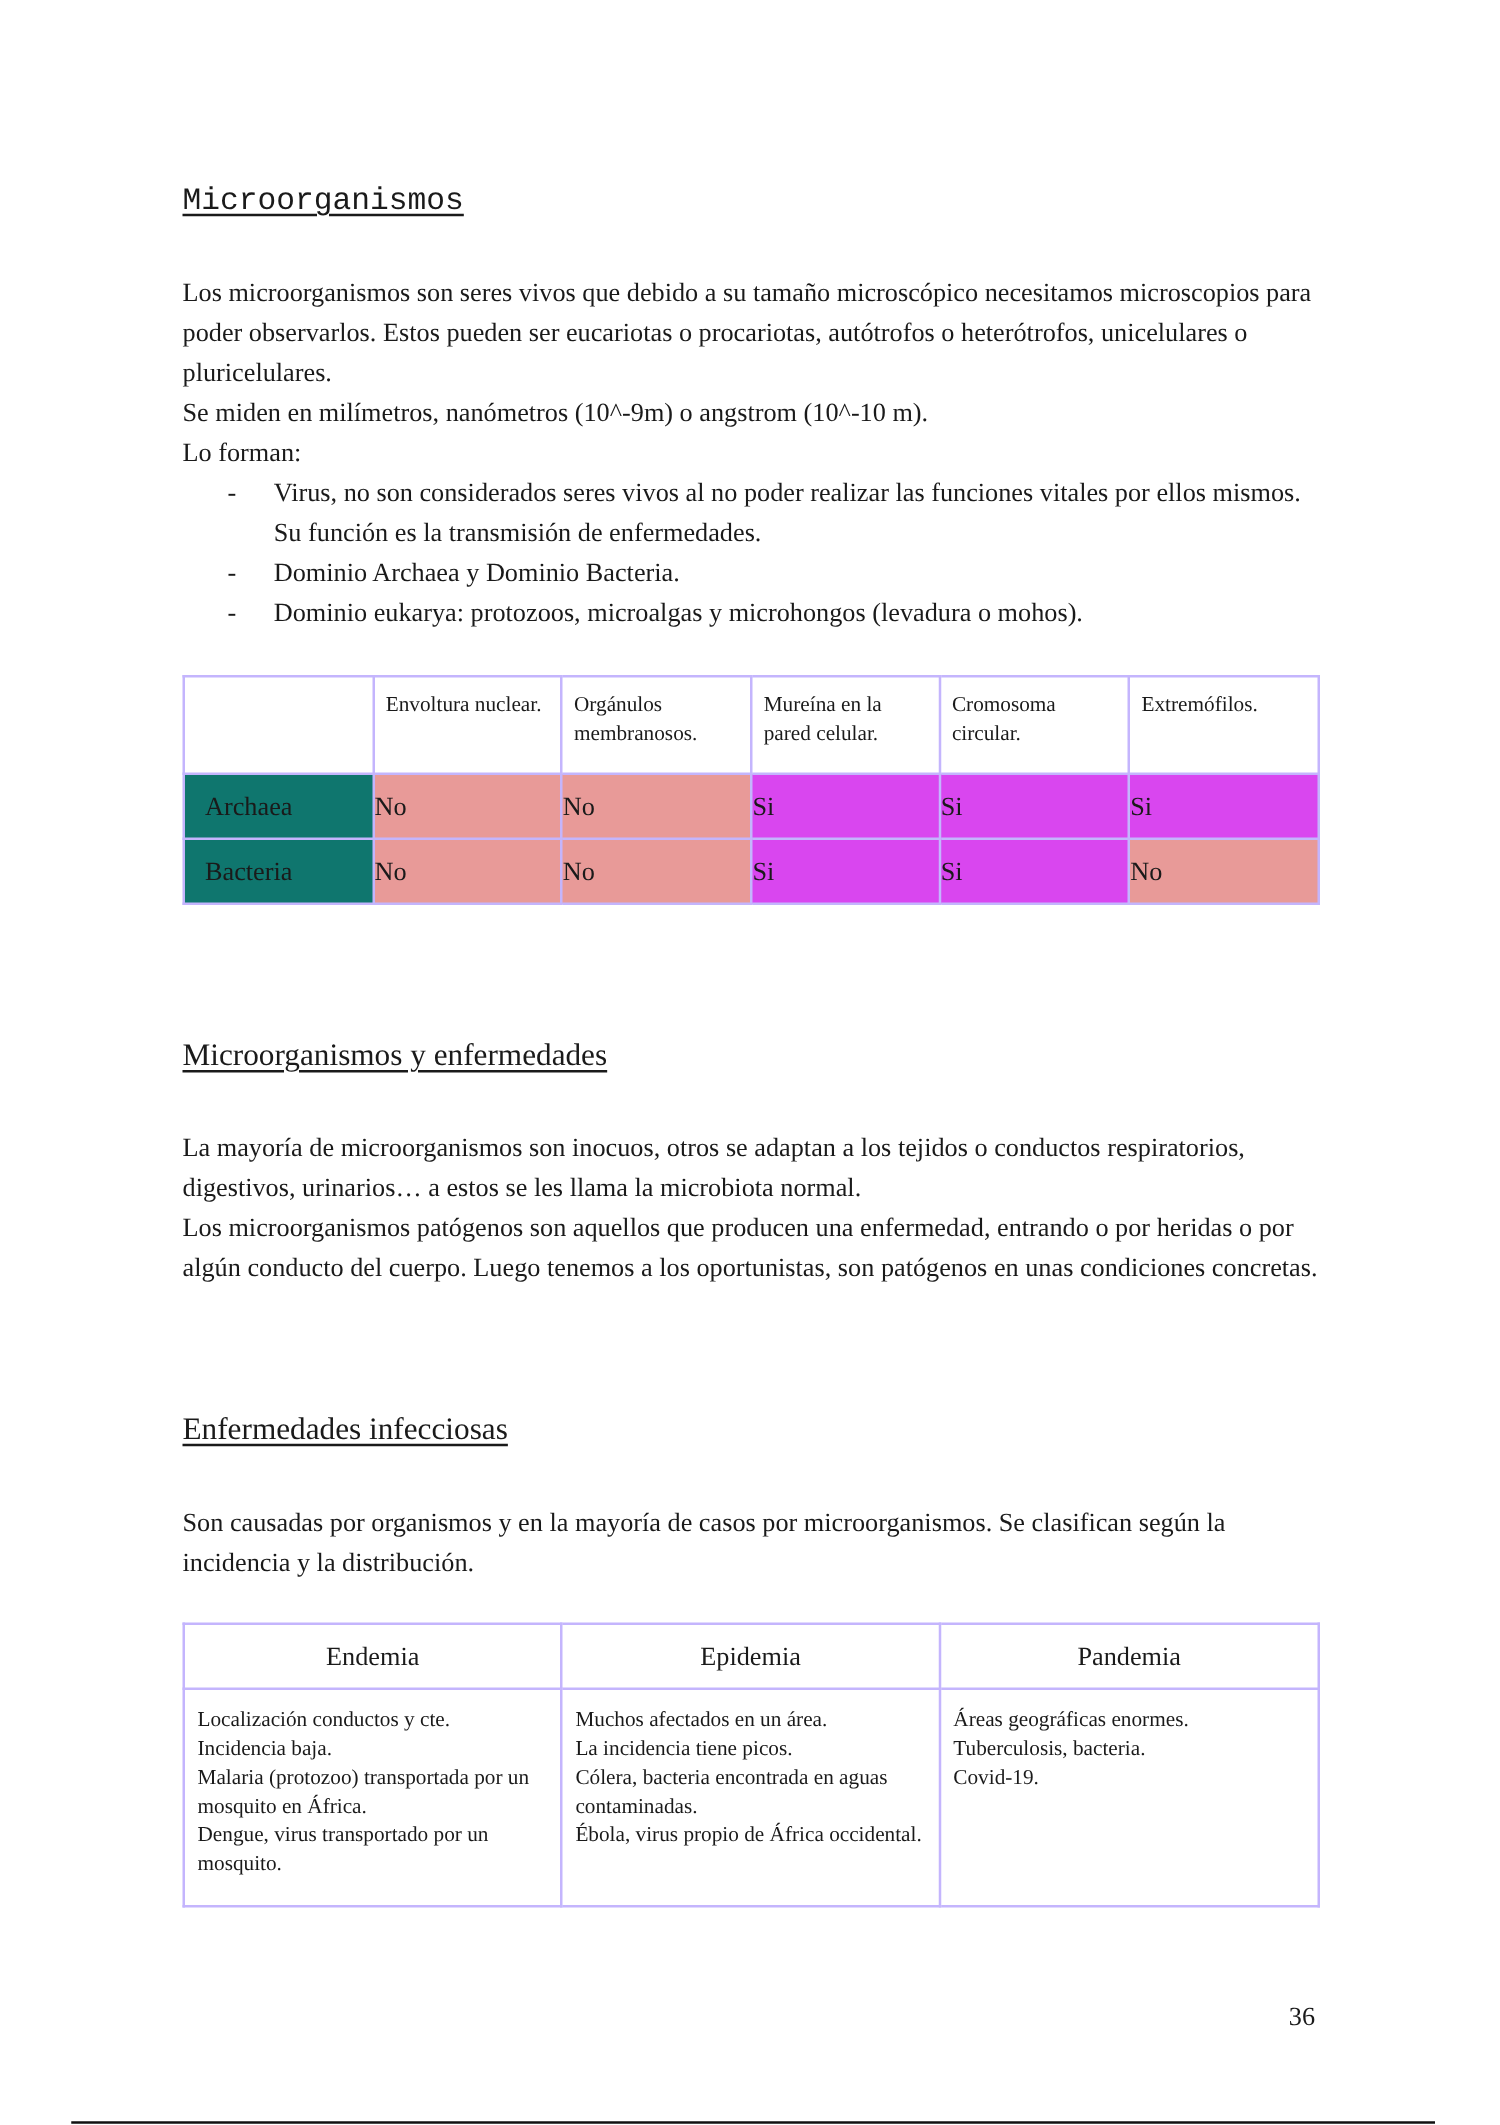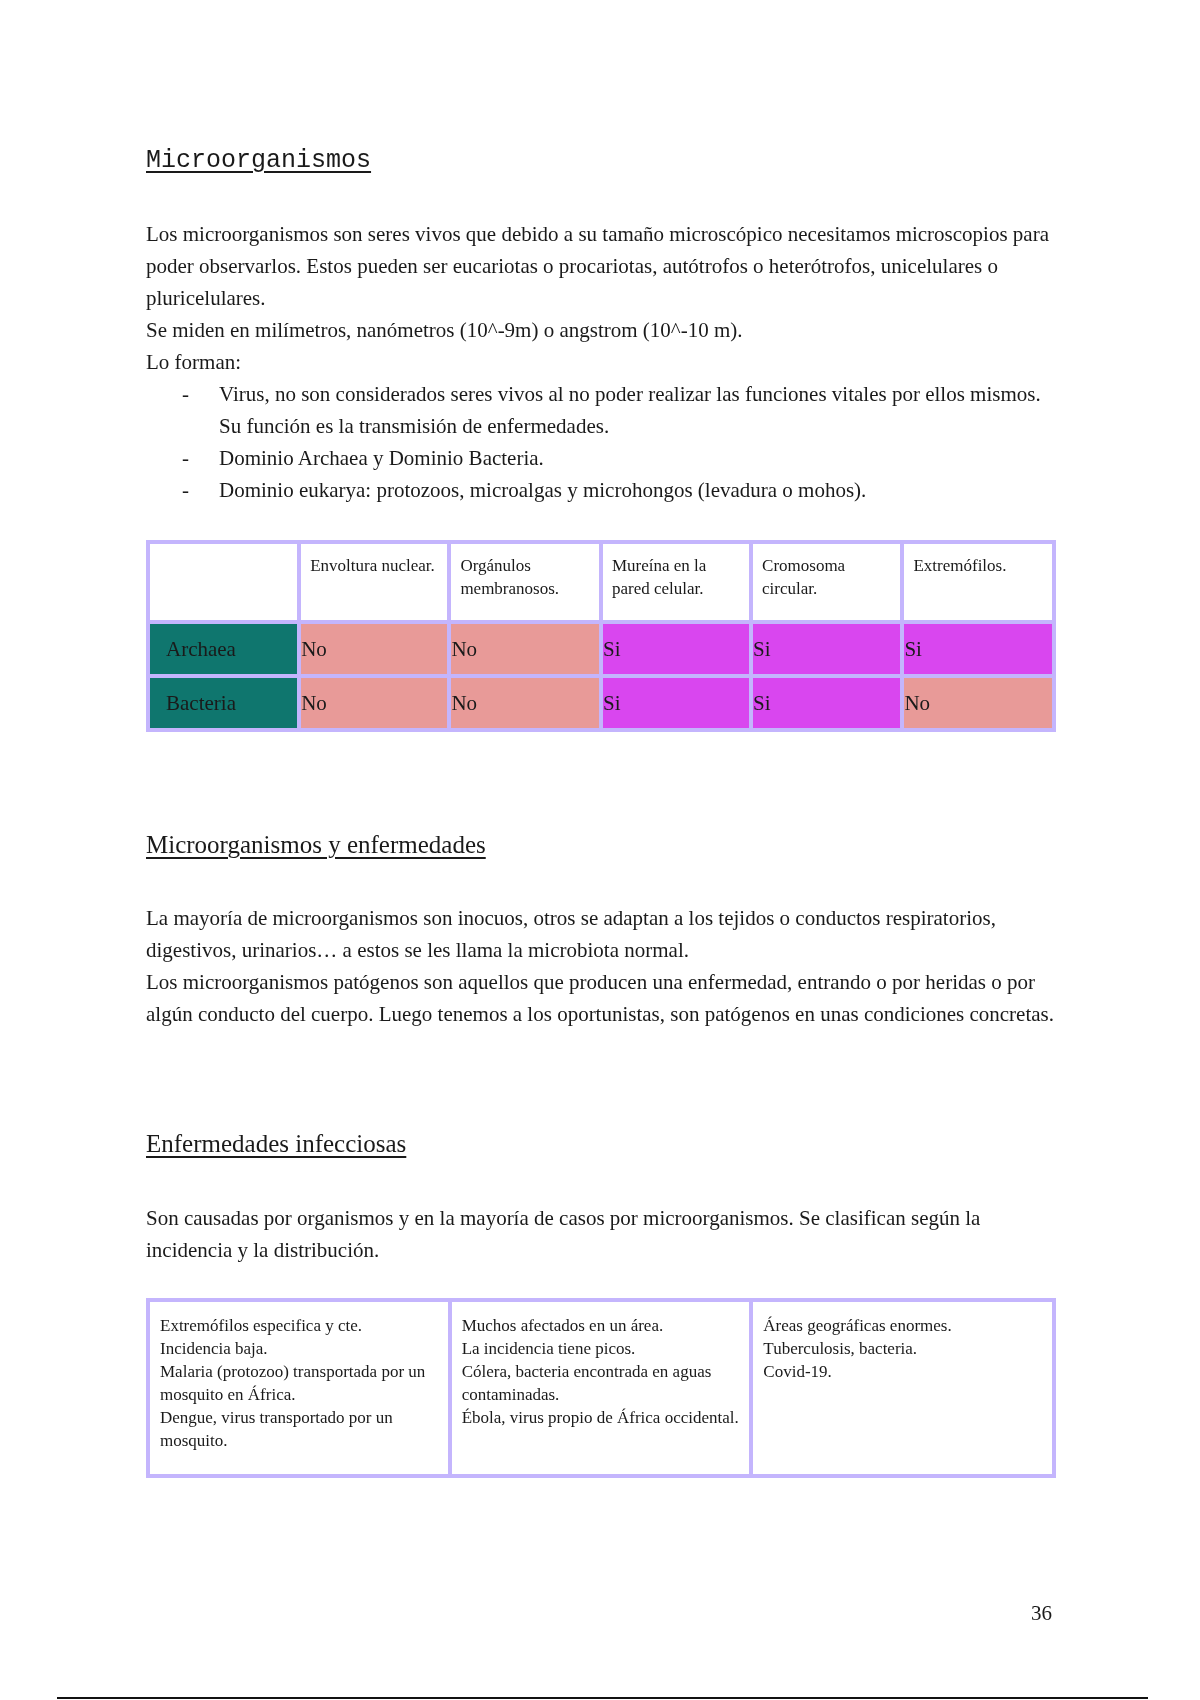--- a/index.html
+++ b/index.html
@@ -54,21 +54,21 @@
     position: absolute;
     left: 36px;
     top: 0;
   }
   table {
     border-collapse: collapse;
     position: absolute;
     left: 146px;
   }
   td, th {
-    border: 4px solid #c4b5fd;
+    border: 2px solid #c4b5fd;
     padding: 0;
     font-weight: normal;
   }
   
   .t1 td { height: 50px; font-size: 21px; }
   .t1 .hdr td { height: 66px; font-size: 17px; vertical-align: top; padding: 10px 9px 0 9px; line-height: 23px; text-align: left; }
   .t1 .rowlabel { padding-left: 16px; text-align: left; background: #0f766e; }
   .t1 .val { }
   .t1 .no { background: #e89a98; }
   .t1 .si { background: #d946ef; }
@@ -162,23 +162,28 @@
     <p class="para">Son causadas por organismos y en la mayoría de casos por microorganismos. Se clasifican según la incidencia y la distribución.</p>
   </div>
 
   <table class="t2" style="top:1298px; width:910px;">
     <colgroup>
       <col style="width:303px">
         <col style="width:303px">
         <col style="width:304px">
     </colgroup>
     <tbody>
+        <tr>
+      <th>Endemia</th>
+      <th>Epidemia</th>
+      <th>Pandemia</th>
+    </tr>
     <tr>
       <td>
-        <span class="cell-line">Extremófilos especifica y cte.</span>
+        <span class="cell-line">Localización conductos y cte.</span>
         <span class="cell-line">Incidencia baja.</span>
         <span class="cell-line">Malaria (protozoo) transportada por un mosquito en África.</span>
         <span class="cell-line">Dengue, virus transportado por un mosquito.</span>
       </td>
       <td>
         <span class="cell-line">Muchos afectados en un área.</span>
         <span class="cell-line">La incidencia tiene picos.</span>
         <span class="cell-line">Cólera, bacteria encontrada en aguas contaminadas.</span>
         <span class="cell-line">Ébola, virus propio de África occidental.</span>
       </td>

